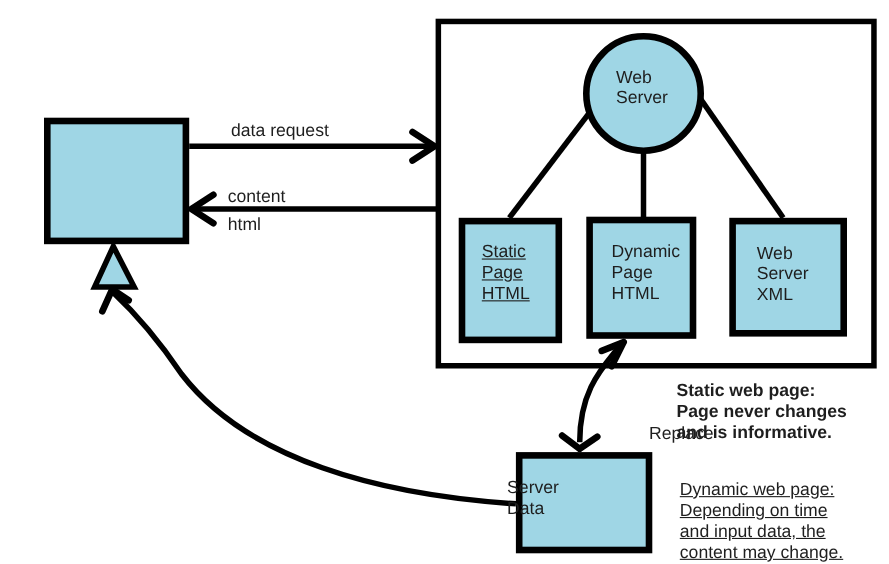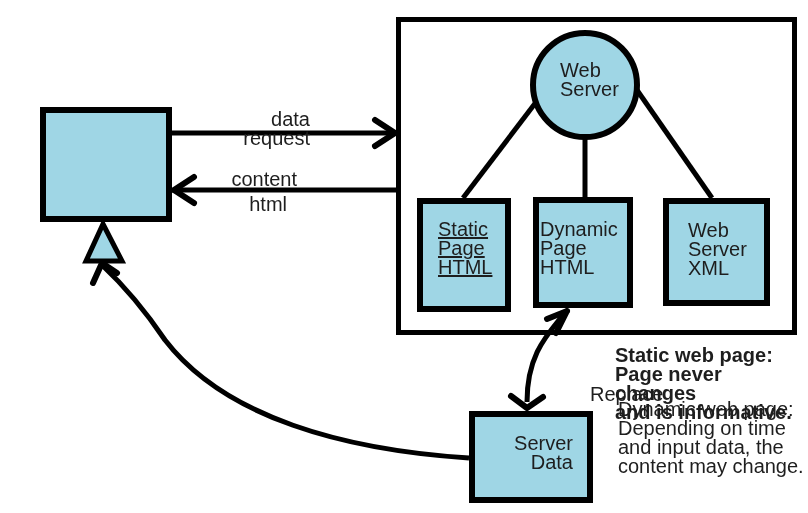--- a/index.html
+++ b/index.html
@@ -17,26 +17,26 @@
     width: 808px; height: 513px;
   }
   #shapes line, #shapes rect, #shapes circle, #shapes polygon, #shapes path {
     stroke: #000000;
   }
   .connector { stroke-width: 5; fill: none; }
   .boxline   { stroke-width: 6; }
   .chevron   { stroke-width: 6; fill: none; stroke-linecap: round; }
   .lbl {
     position: absolute;
-    font-size: 20px;
+    font-size: 16px;
     line-height: 19px;
     color: #1e1e1e;
     white-space: pre-line;
   }
-  .center { text-align: right; }
+  .center { text-align: left; }
 </style>
 </head>
 <body>
 
 <div id="stage">
 
   <svg id="shapes" viewBox="0 0 808 513" xmlns="http://www.w3.org/2000/svg">
 
     <line class="connector" x1="543" y1="93" x2="463" y2="198"></line>
     <line class="connector" x1="585" y1="130" x2="585" y2="200"></line>
@@ -76,35 +76,35 @@
 
   <div class="lbl center" style="left:207px; top:195px; width:80px;">html</div>
 
   <div class="lbl" style="left:560px; top:61px;">Web
 Server</div>
 
   <div class="lbl" style="left:438px; top:220px;text-decoration:underline;">Static
 Page
 HTML</div>
 
-  <div class="lbl" style="left:540px; top:220px;">Dynamic
+  <div class="lbl" style="left:556px; top:220px;">Dynamic
 Page
 HTML</div>
 
   <div class="lbl" style="left:688px; top:221px;">Web
 Server
 XML</div>
 
   <div class="lbl" style="left:542px; top:385px;margin-left:48px;">Replace</div>
 
   <div class="lbl center" style="left:461px; top:434px; width:112px;">Server
 Data</div>
 
   <div class="lbl" style="left:615px; top:346px;font-weight:bold;">Static web page:
 Page never changes
 and is informative.</div>
 
-  <div class="lbl" style="left:618px; top:400px;">Dynamic web page:
+  <div class="lbl" style="left:618px; top:436px;text-decoration:underline;">Dynamic web page:
 Depending on time
 and input data, the
 content may change.</div>
 
 </div>
 
 </body></html>

